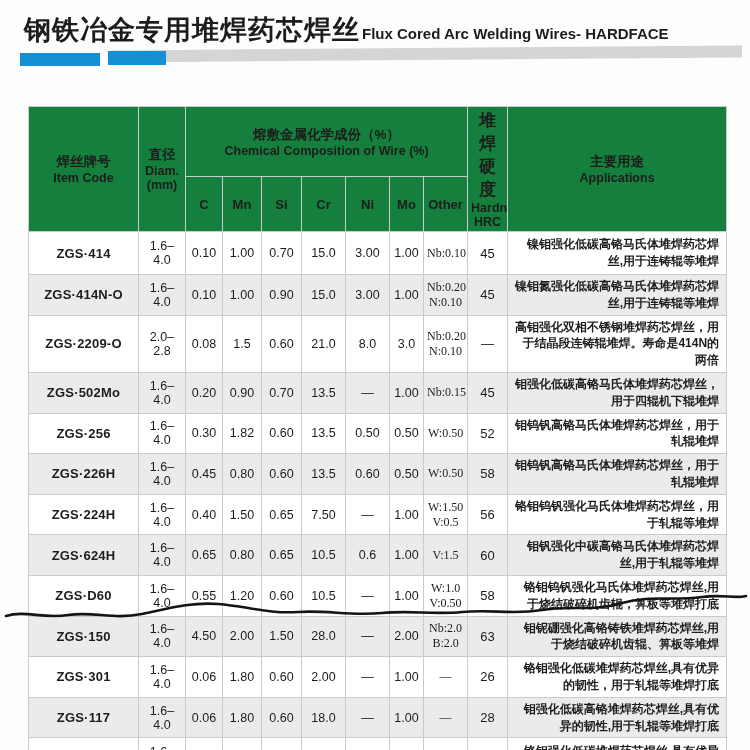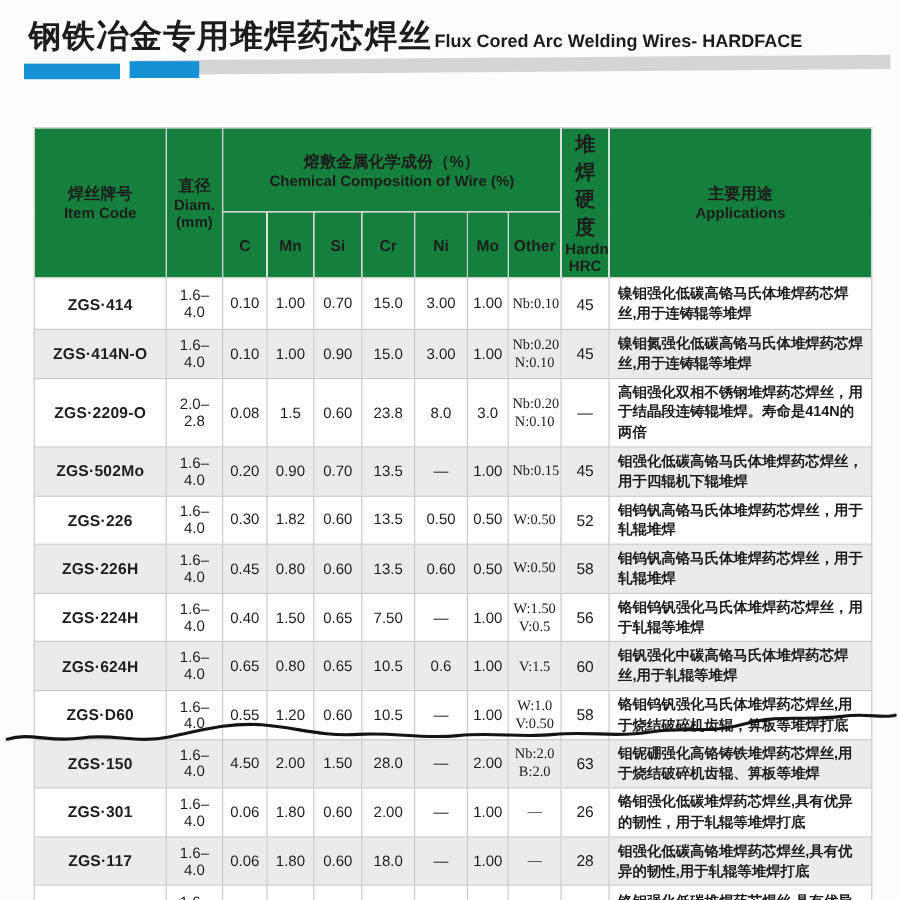--- a/index.html
+++ b/index.html
@@ -33,21 +33,21 @@
   thead tr.h1 th { height:54px; }
   thead tr.h2 th { height:42px; }
   tbody tr { height:40px; background:#ffffff; }
   tbody tr:nth-child(even) { background:#ebece9; }
   tbody tr:nth-child(1), tbody tr:nth-child(3), tbody tr:nth-child(13) { height:43px; }
   tbody tr:nth-child(4) { height:39px; }
   .cell-code { font-weight:700; font-size:13px; letter-spacing:0.2px;margin-left:12px; }
   .cell-num  { font-size:12.5px; }
   .cell-other{ font-size:12px; white-space:pre-line; line-height:1.25;font-family:Liberation Serif, serif; }
   .cell-hrc  { font-size:13px; }
-  .cell-app  { font-size:12px; font-weight:700; text-align:left; line-height:1.4; padding:3px 7px; }
+  .cell-app  { font-size:12px; font-weight:700; text-align:right; line-height:1.4; padding:3px 7px; }
 
   
   .tear { position:absolute; left:0; top:586px; width:750px; height:44px; pointer-events:none; z-index:4; }
 
   
   .watermark { position:absolute; right:6px; bottom:4px; font-size:64px; font-weight:700;
                color:rgba(170,176,176,0.38); letter-spacing:10px; z-index:5;
                pointer-events:none; white-space:nowrap; }
 </style>
 </head>
@@ -140,21 +140,21 @@
 N:0.10</td>
             <td class="cell-hrc">45</td>
             <td class="cell-app">镍钼氮强化低碳高铬马氏体堆焊药芯焊丝,用于连铸辊等堆焊</td>
           </tr>
           <tr>
             <td class="cell-code">ZGS·2209-O</td>
             <td class="cell-num">2.0–2.8</td>
             <td class="cell-num">0.08</td>
             <td class="cell-num">1.5</td>
             <td class="cell-num">0.60</td>
-            <td class="cell-num">23.8</td>
+            <td class="cell-num">21.0</td>
             <td class="cell-num">8.0</td>
             <td class="cell-num">3.0</td>
             <td class="cell-other">Nb:0.20
 N:0.10</td>
             <td class="cell-hrc">—</td>
             <td class="cell-app">高钼强化双相不锈钢堆焊药芯焊丝，用于结晶段连铸辊堆焊。寿命是414N的两倍</td>
           </tr>
           <tr>
             <td class="cell-code">ZGS·502Mo</td>
             <td class="cell-num">1.6–4.0</td>
@@ -162,21 +162,21 @@
             <td class="cell-num">0.90</td>
             <td class="cell-num">0.70</td>
             <td class="cell-num">13.5</td>
             <td class="cell-num">—</td>
             <td class="cell-num">1.00</td>
             <td class="cell-other">Nb:0.15</td>
             <td class="cell-hrc">45</td>
             <td class="cell-app">钼强化低碳高铬马氏体堆焊药芯焊丝，用于四辊机下辊堆焊</td>
           </tr>
           <tr>
-            <td class="cell-code">ZGS·226</td>
+            <td class="cell-code">ZGS·256</td>
             <td class="cell-num">1.6–4.0</td>
             <td class="cell-num">0.30</td>
             <td class="cell-num">1.82</td>
             <td class="cell-num">0.60</td>
             <td class="cell-num">13.5</td>
             <td class="cell-num">0.50</td>
             <td class="cell-num">0.50</td>
             <td class="cell-other">W:0.50</td>
             <td class="cell-hrc">52</td>
             <td class="cell-app">钼钨钒高铬马氏体堆焊药芯焊丝，用于轧辊堆焊</td>

